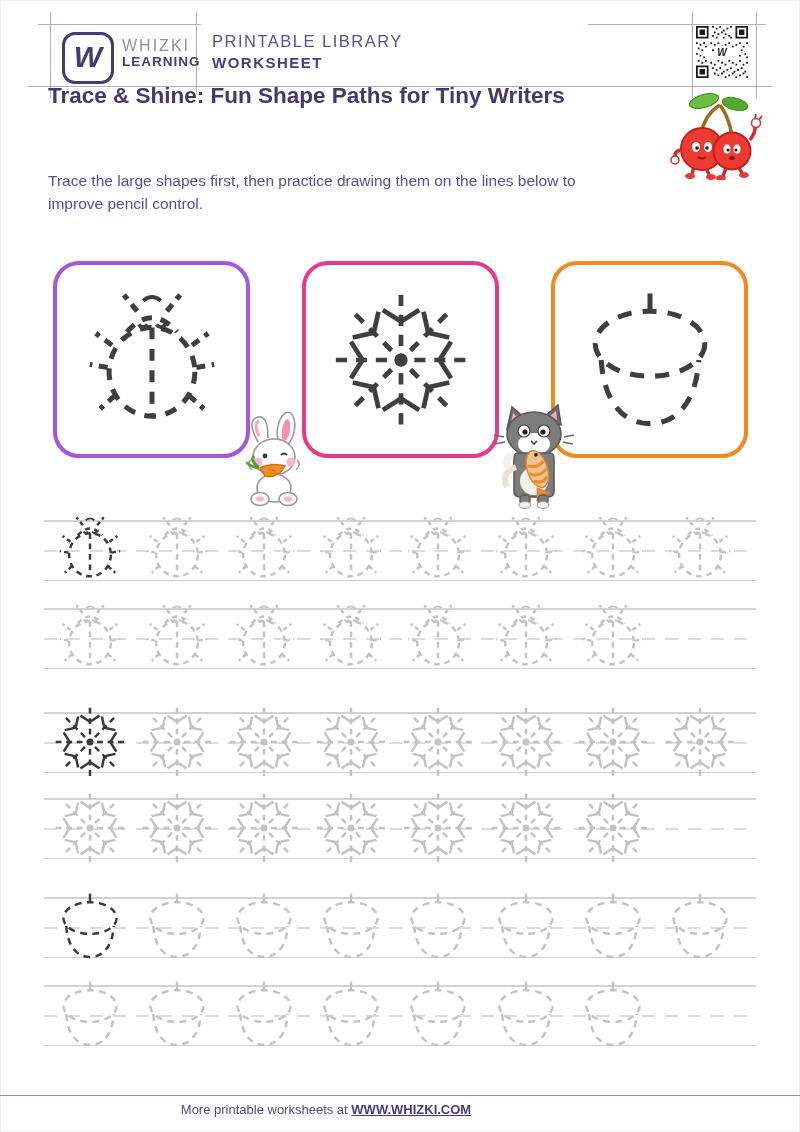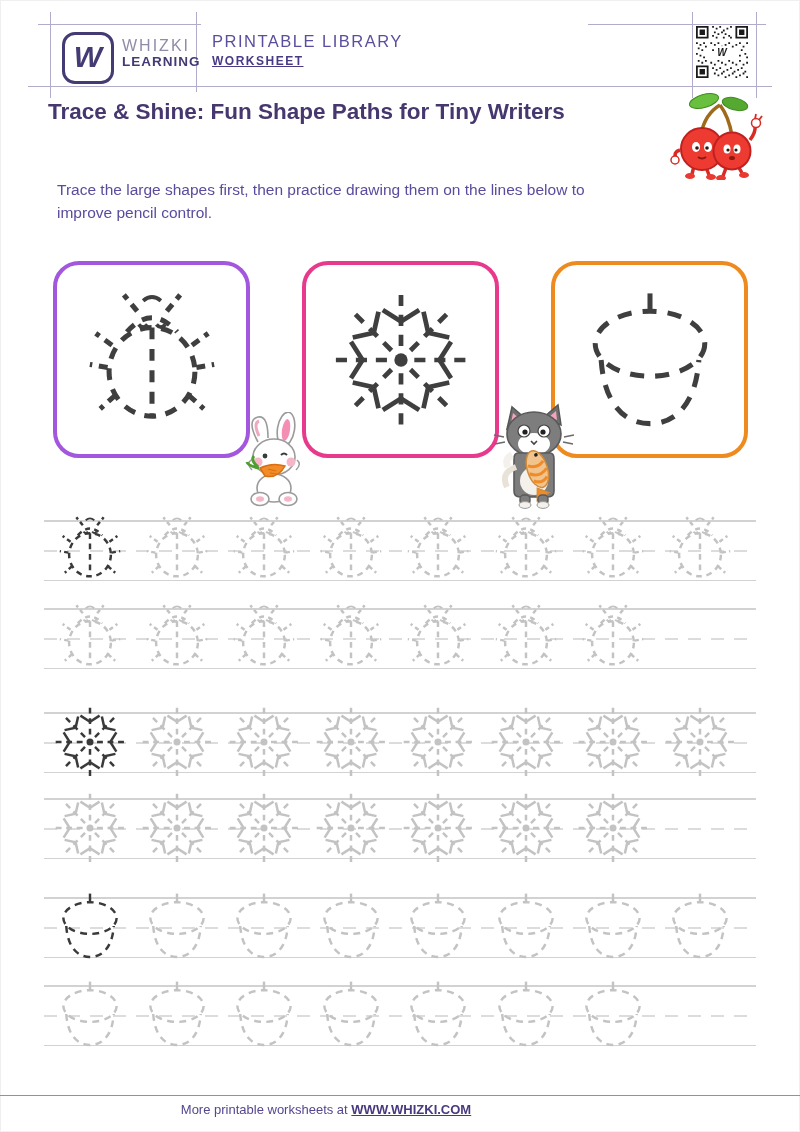--- a/index.html
+++ b/index.html
@@ -10,27 +10,27 @@
   .hairline{position:absolute;background:#b1abcc;}
   .hl-h{height:1px;}
   .hl-v{width:1px;}
 
   
   #logo-box{position:absolute;left:62px;top:32px;width:46px;height:46px;border:3px solid #443a74;border-radius:13px;display:flex;align-items:center;justify-content:center;}
   #logo-w{font-size:30px;font-weight:800;font-style:italic;color:#443a74;line-height:1;transform:translatey(-1px);}
   #brand-top{position:absolute;left:122px;top:37px;font-size:16px;letter-spacing:2px;color:#918ba8;}
   #brand-bottom{position:absolute;left:122px;top:54px;font-size:13.5px;font-weight:800;letter-spacing:1px;color:#443a74;}
   #kicker{position:absolute;left:212px;top:32px;font-size:16.5px;letter-spacing:1.5px;color:#5d4d9e;}
-  #doctype{position:absolute;left:212px;top:54px;font-size:12px;font-weight:800;letter-spacing:1.5px;color:#4a3a85;text-decoration:underline;}
+  #doctype{position:absolute;left:212px;top:54px;font-size:15px;font-weight:800;letter-spacing:1.5px;color:#4a3a85;}
 
   
   #qr{position:absolute;left:696px;top:26px;width:52px;height:52px;}
 
   
-  #title{position:absolute;left:48px;top:96px;width:530px;font-size:22.5px;line-height:1.42;font-weight:800;color:#46376f;}
+  #title{position:absolute;left:48px;top:80px;width:530px;font-size:22.5px;line-height:1.42;font-weight:800;color:#46376f;}
   #subtitle{position:absolute;left:48px;top:169px;width:552px;font-size:15.5px;line-height:1.5;color:#5b4b9c;}
 
   
   #cherries{position:absolute;left:668px;top:92px;width:100px;height:88px;}
 
   
   .card{position:absolute;top:261px;width:197px;height:197px;border:4px solid;border-radius:26px;box-sizing:border-box;display:flex;align-items:center;justify-content:center;background:#fff;}
   #card-0{left:53px;}
   #card-1{left:302px;}
   #card-2{left:551px;}
@@ -140,21 +140,21 @@
                M9,23h1v1h-1z M11,24h1v1h-1z M13,23h1v1h-1z M15,25h1v1h-1z M17,24h1v1h-1z M19,23h1v1h-1z
                M21,25h1v1h-1z M23,24h1v1h-1z M25,23h1v1h-1z M27,25h1v1h-1z M10,26h1v1h-1z M12,27h1v1h-1z
                M14,26h1v1h-1z M16,28h1v1h-1z M18,27h1v1h-1z M20,26h1v1h-1z M22,28h1v1h-1z M24,27h1v1h-1z
                M26,26h1v1h-1z M28,28h1v1h-1z"></path>
       <rect x="11.2" y="11.2" width="6.6" height="6.6" fill="#fff"></rect>
       <text x="14.5" y="16.6" font-size="5.6" font-weight="bold" font-style="italic" text-anchor="middle" fill="#1a1a1a" font-family="Liberation Sans, sans-serif">W</text>
     </g>
   </svg>
 
   <h1 id="title" style="margin:0">Trace &amp; Shine: Fun Shape Paths for Tiny Writers</h1>
-  <p id="subtitle" style="margin:9px">Trace the large shapes first, then practice drawing them on the lines below to improve pencil control.</p>
+  <p id="subtitle" style="margin:0">Trace the large shapes first, then practice drawing them on the lines below to improve pencil control.</p>
 
   <svg id="cherries" viewBox="0 0 100 88">
     <path d="M33,42 Q37,22 52,13" stroke="#a06a1c" stroke-width="3.5" fill="none"></path>
     <path d="M64,44 Q61,25 52,13" stroke="#a06a1c" stroke-width="3.5" fill="none"></path>
     <ellipse cx="36" cy="9" rx="15" ry="6.5" fill="#69bf3e" stroke="#3f8c1f" transform="rotate(-16 36 9)"></ellipse>
     <ellipse cx="67" cy="12" rx="13" ry="6" fill="#55a830" stroke="#3f8c1f" transform="rotate(14 67 12)"></ellipse>
     <path d="M12,58 Q5,60 8,66" stroke="#d92b23" stroke-width="3.5" fill="none"></path>
     <circle cx="7" cy="68" r="4" fill="#fff" stroke="#d92b23" stroke-width="1.5"></circle>
     <path d="M82,48 Q88,40 87,34" stroke="#d92b23" stroke-width="3.5" fill="none"></path>
     <circle cx="88" cy="31" r="4.5" fill="#fff" stroke="#d92b23" stroke-width="1.5"></circle>

